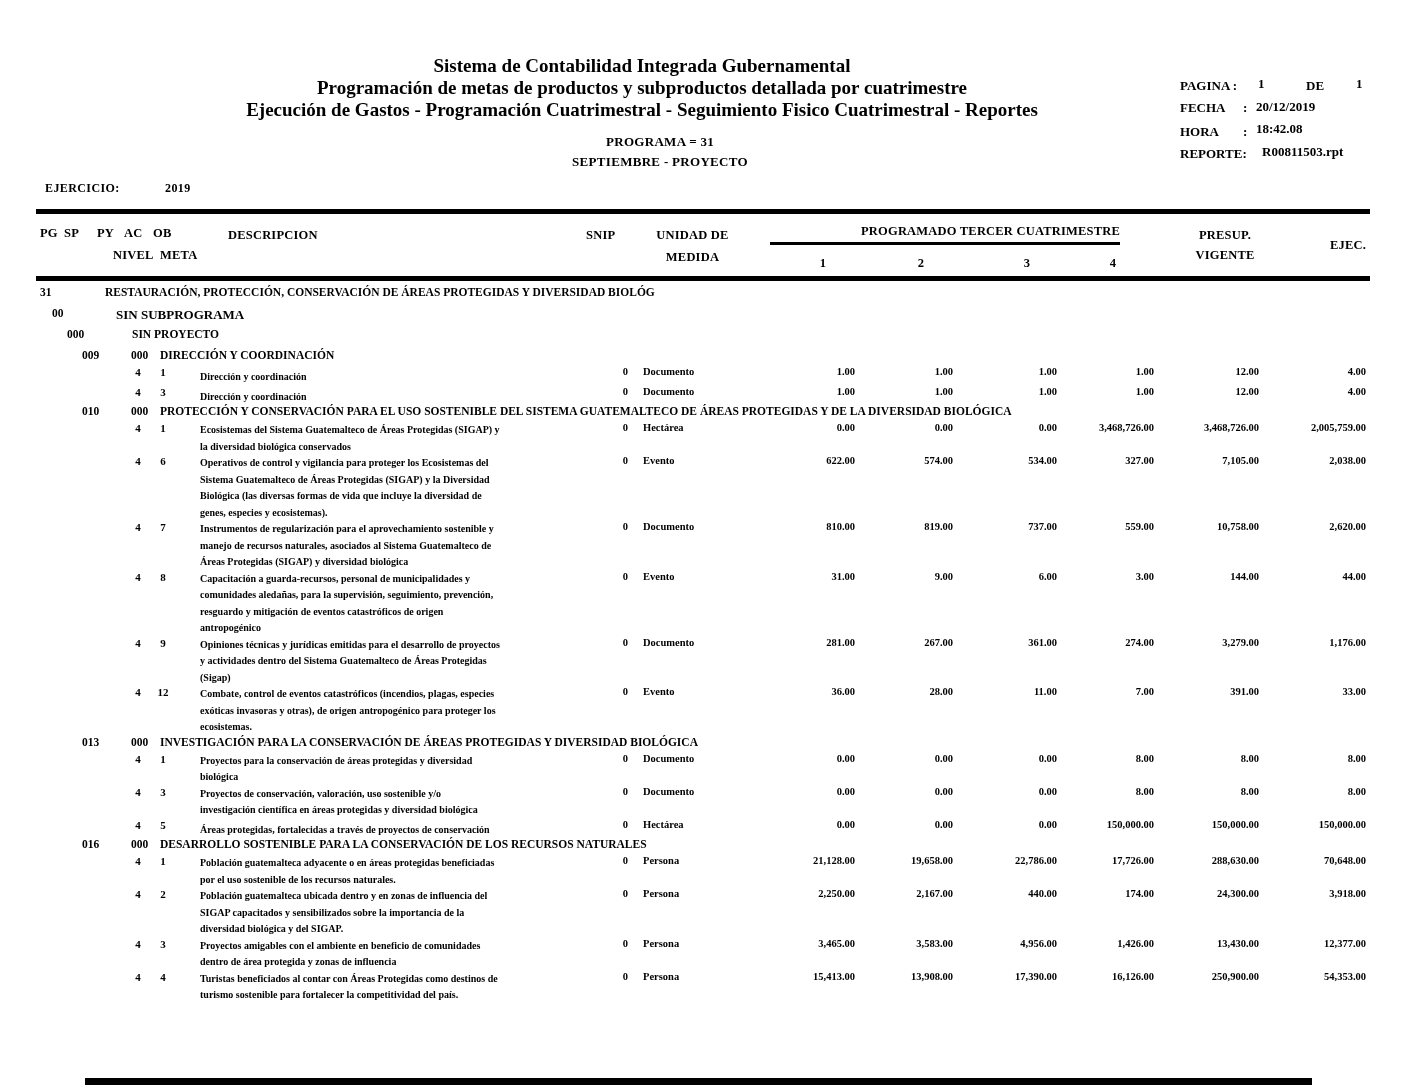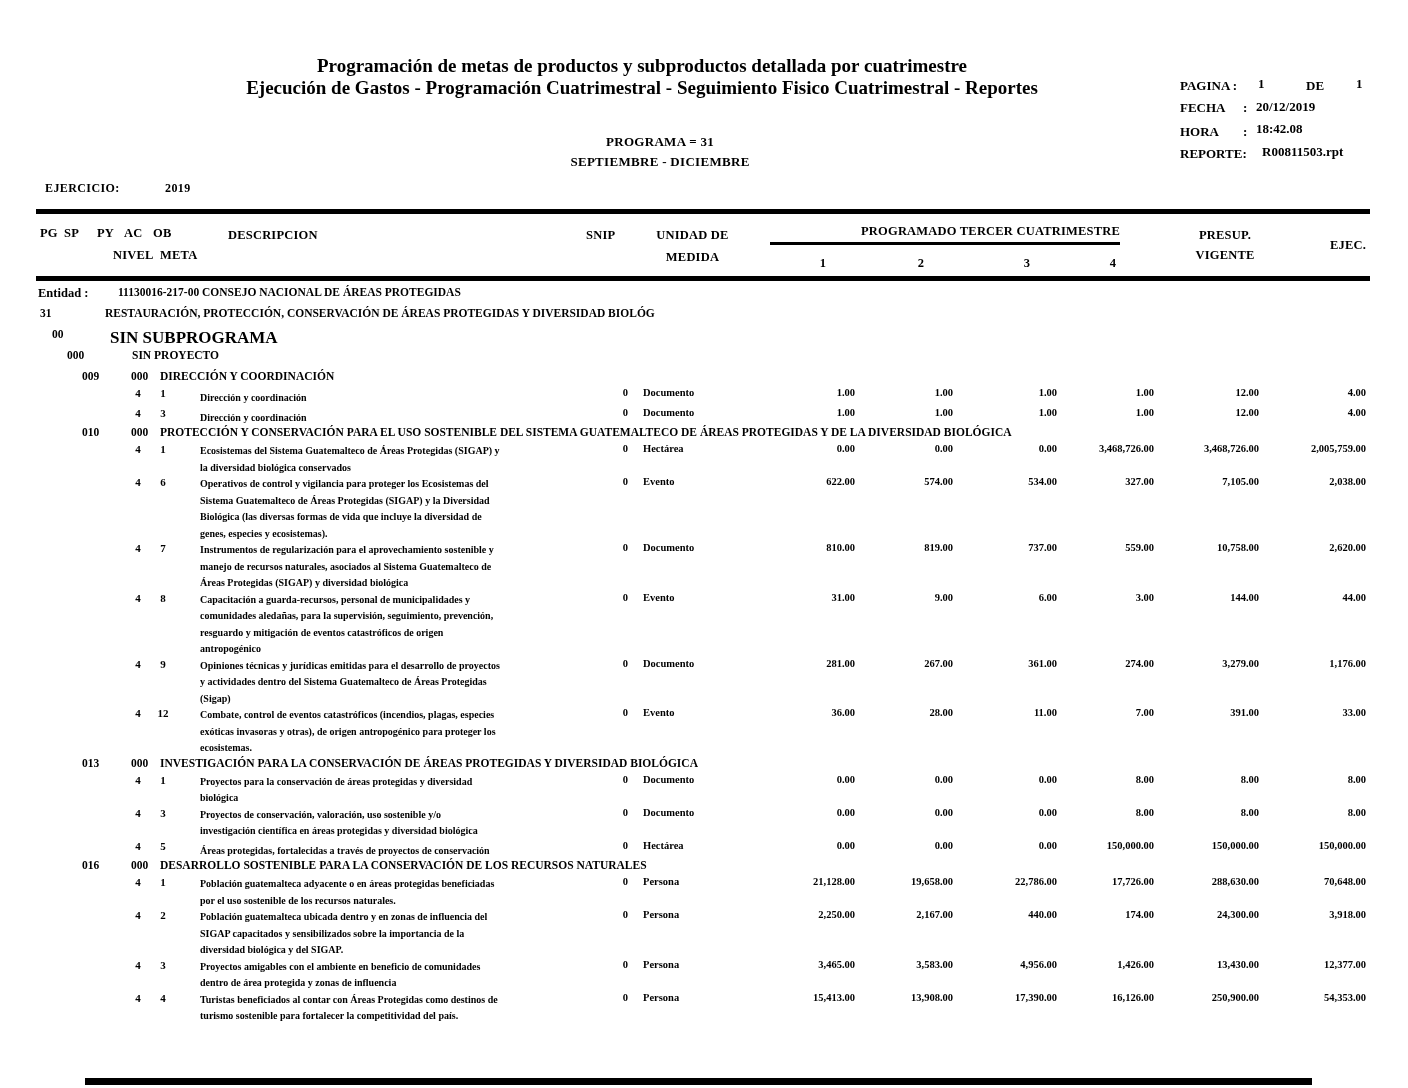--- a/index.html
+++ b/index.html
@@ -33,21 +33,21 @@
   .row-entity,.row-program,.row-subprogram,.row-project{margin-bottom:5px;}
   .row-activity{margin-bottom:1px;text-align:right;}
   .row-detail{min-height:16px;margin-bottom:0;}
   .row span{position:absolute;top:0;white-space:nowrap;}
   .c-ent-label{left:38px;font-size:12.5px;}
   .c-ent-text{left:118px;font-size:11.5px;}
   .c-pg{left:40px;font-size:11.5px;}
   .c-sp{left:52px;font-size:11.5px;}
   .c-py{left:67px;font-size:11.5px;}
   .c-prog-text{left:105px;font-size:11.5px;}
-  .c-subprog-text{left:110px;font-size:17px;}
+  .c-subprog-text{left:116px;font-size:13px;}
   .c-proj-text{left:132px;font-size:11.5px;}
   .c-act-code{left:82px;font-size:11.5px;}
   .c-act-code2{left:131px;font-size:11.5px;}
   .c-act-text{left:160px;font-size:11.5px;}
   .c-nivel{left:130px;width:16px;text-align:center;font-size:11px;}
   .c-meta{left:152px;width:22px;text-align:center;font-size:11px;}
   .row-detail .c-desc{
     position:static;display:inline-block;
     margin-left:200px;width:392px;
     font-size:10px;line-height:16.5px;white-space:normal;
@@ -61,26 +61,27 @@
   .c-v3{left:1058px;width:96px;}
   .c-v4{left:1160px;width:99px;}
   .c-v5{left:1266px;width:100px;}
 </style>
 </head>
 <body>
 
 <div id="page">
 
   <div class="abs" id="titles">
+    <div class="t">Sistema de Contabilidad Integrada Gubernamental</div>
     <div class="t">Programación de metas de productos y subproductos detallada por cuatrimestre</div>
     <div class="t">Ejecución de Gastos - Programación Cuatrimestral - Seguimiento Fisico Cuatrimestral - Reportes</div>
   </div>
   <div class="abs" id="subhead">
     <div class="s">PROGRAMA = 31</div>
-    <div class="s">SEPTIEMBRE - DICIEMBRE</div>
+    <div class="s">SEPTIEMBRE - PROYECTO</div>
   </div>
 
   <span class="abs meta-label" style="left:1180px;top:78px;">PAGINA :</span>
   <span class="abs meta-val" style="left:1258px;top:76px;">1</span>
   <span class="abs meta-label" style="left:1306px;top:78px;">DE</span>
   <span class="abs meta-val" style="left:1356px;top:76px;">1</span>
 
   <span class="abs meta-label" style="left:1180px;top:100px;">FECHA</span>
   <span class="abs meta-label" style="left:1243px;top:100px;">:</span>
   <span class="abs meta-val" style="left:1256px;top:99px;">20/12/2019</span>
@@ -116,24 +117,20 @@
   <div class="abs colhead" style="left:770px;top:224px;width:350px;text-align:right;">PROGRAMADO TERCER CUATRIMESTRE</div>
   <div class="abs colhead" style="left:813px;top:256px;width:20px;text-align:center;">1</div>
   <div class="abs colhead" style="left:911px;top:256px;width:20px;text-align:center;">2</div>
   <div class="abs colhead" style="left:1017px;top:256px;width:20px;text-align:center;">3</div>
   <div class="abs colhead" style="left:1103px;top:256px;width:20px;text-align:center;">4</div>
   <div class="abs colhead" style="left:1165px;top:228px;width:120px;text-align:center;">PRESUP.</div>
   <div class="abs colhead" style="left:1165px;top:248px;width:120px;text-align:center;">VIGENTE</div>
   <div class="abs colhead" style="left:1266px;top:238px;width:100px;text-align:right;">EJEC.</div>
 
   <div id="rows">
-      <div class="row row-entity row-line">
-        <span class="c-ent-label">Entidad :</span>
-        <span class="c-ent-text">11130016-217-00 CONSEJO NACIONAL DE ÁREAS PROTEGIDAS</span>
-      </div>
       <div class="row row-program row-line">
         <span class="c-pg">31</span>
         <span class="c-prog-text">RESTAURACIÓN, PROTECCIÓN, CONSERVACIÓN DE ÁREAS PROTEGIDAS Y DIVERSIDAD BIOLÓG</span>
       </div>
       <div class="row row-subprogram row-line">
         <span class="c-sp">00</span>
         <span class="c-subprog-text">SIN SUBPROGRAMA</span>
       </div>
       <div class="row row-project row-line">
         <span class="c-py">000</span>

